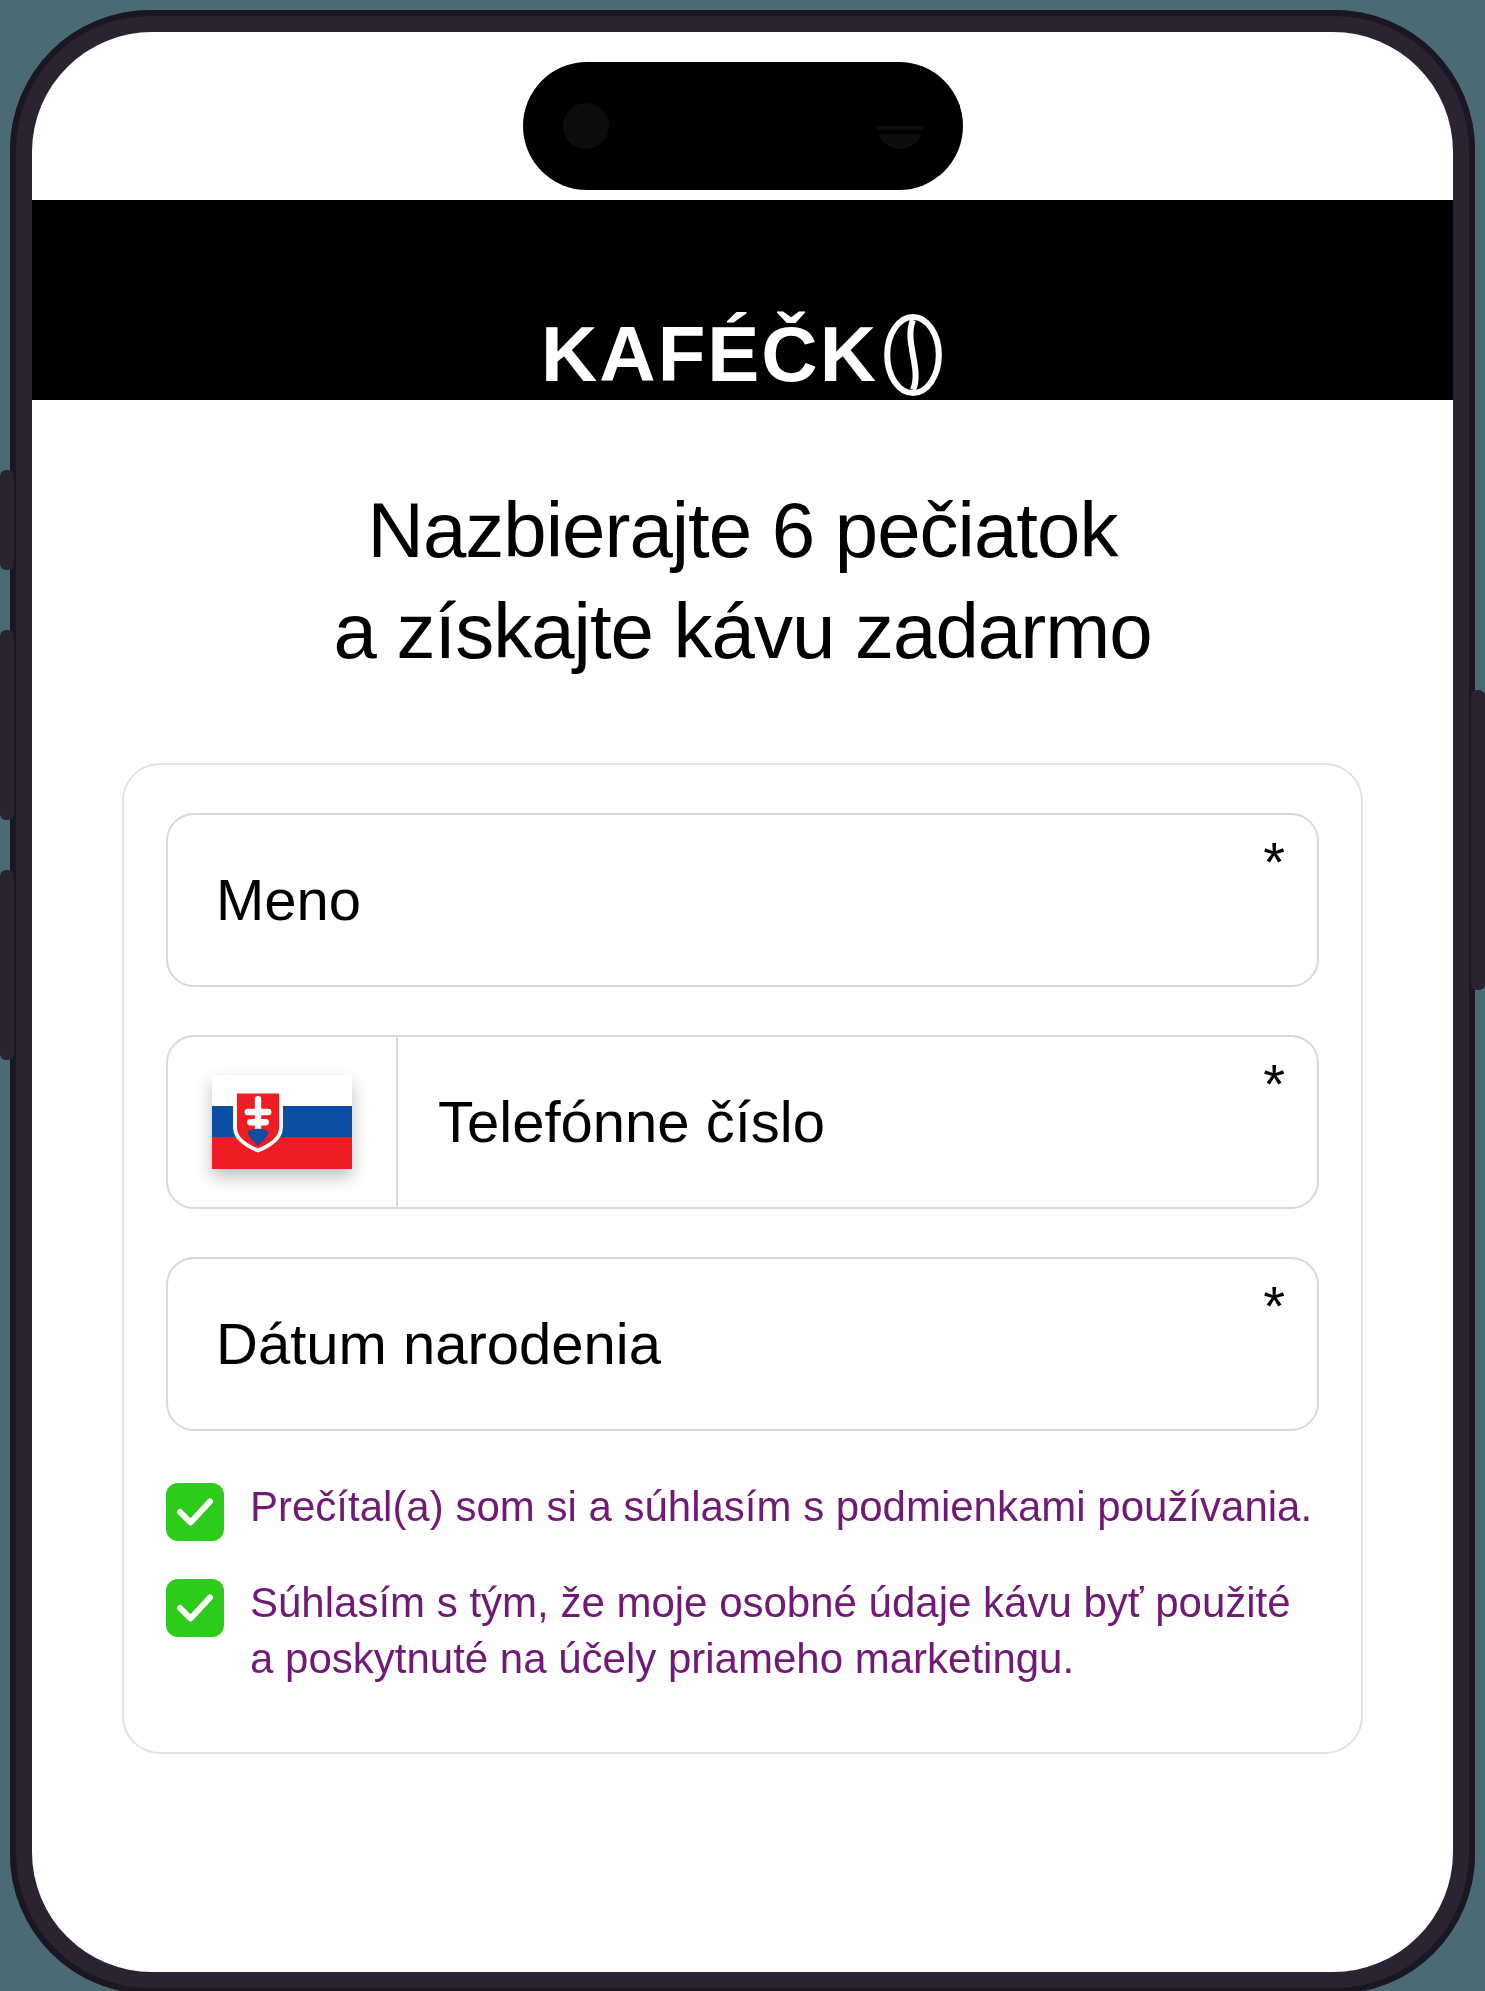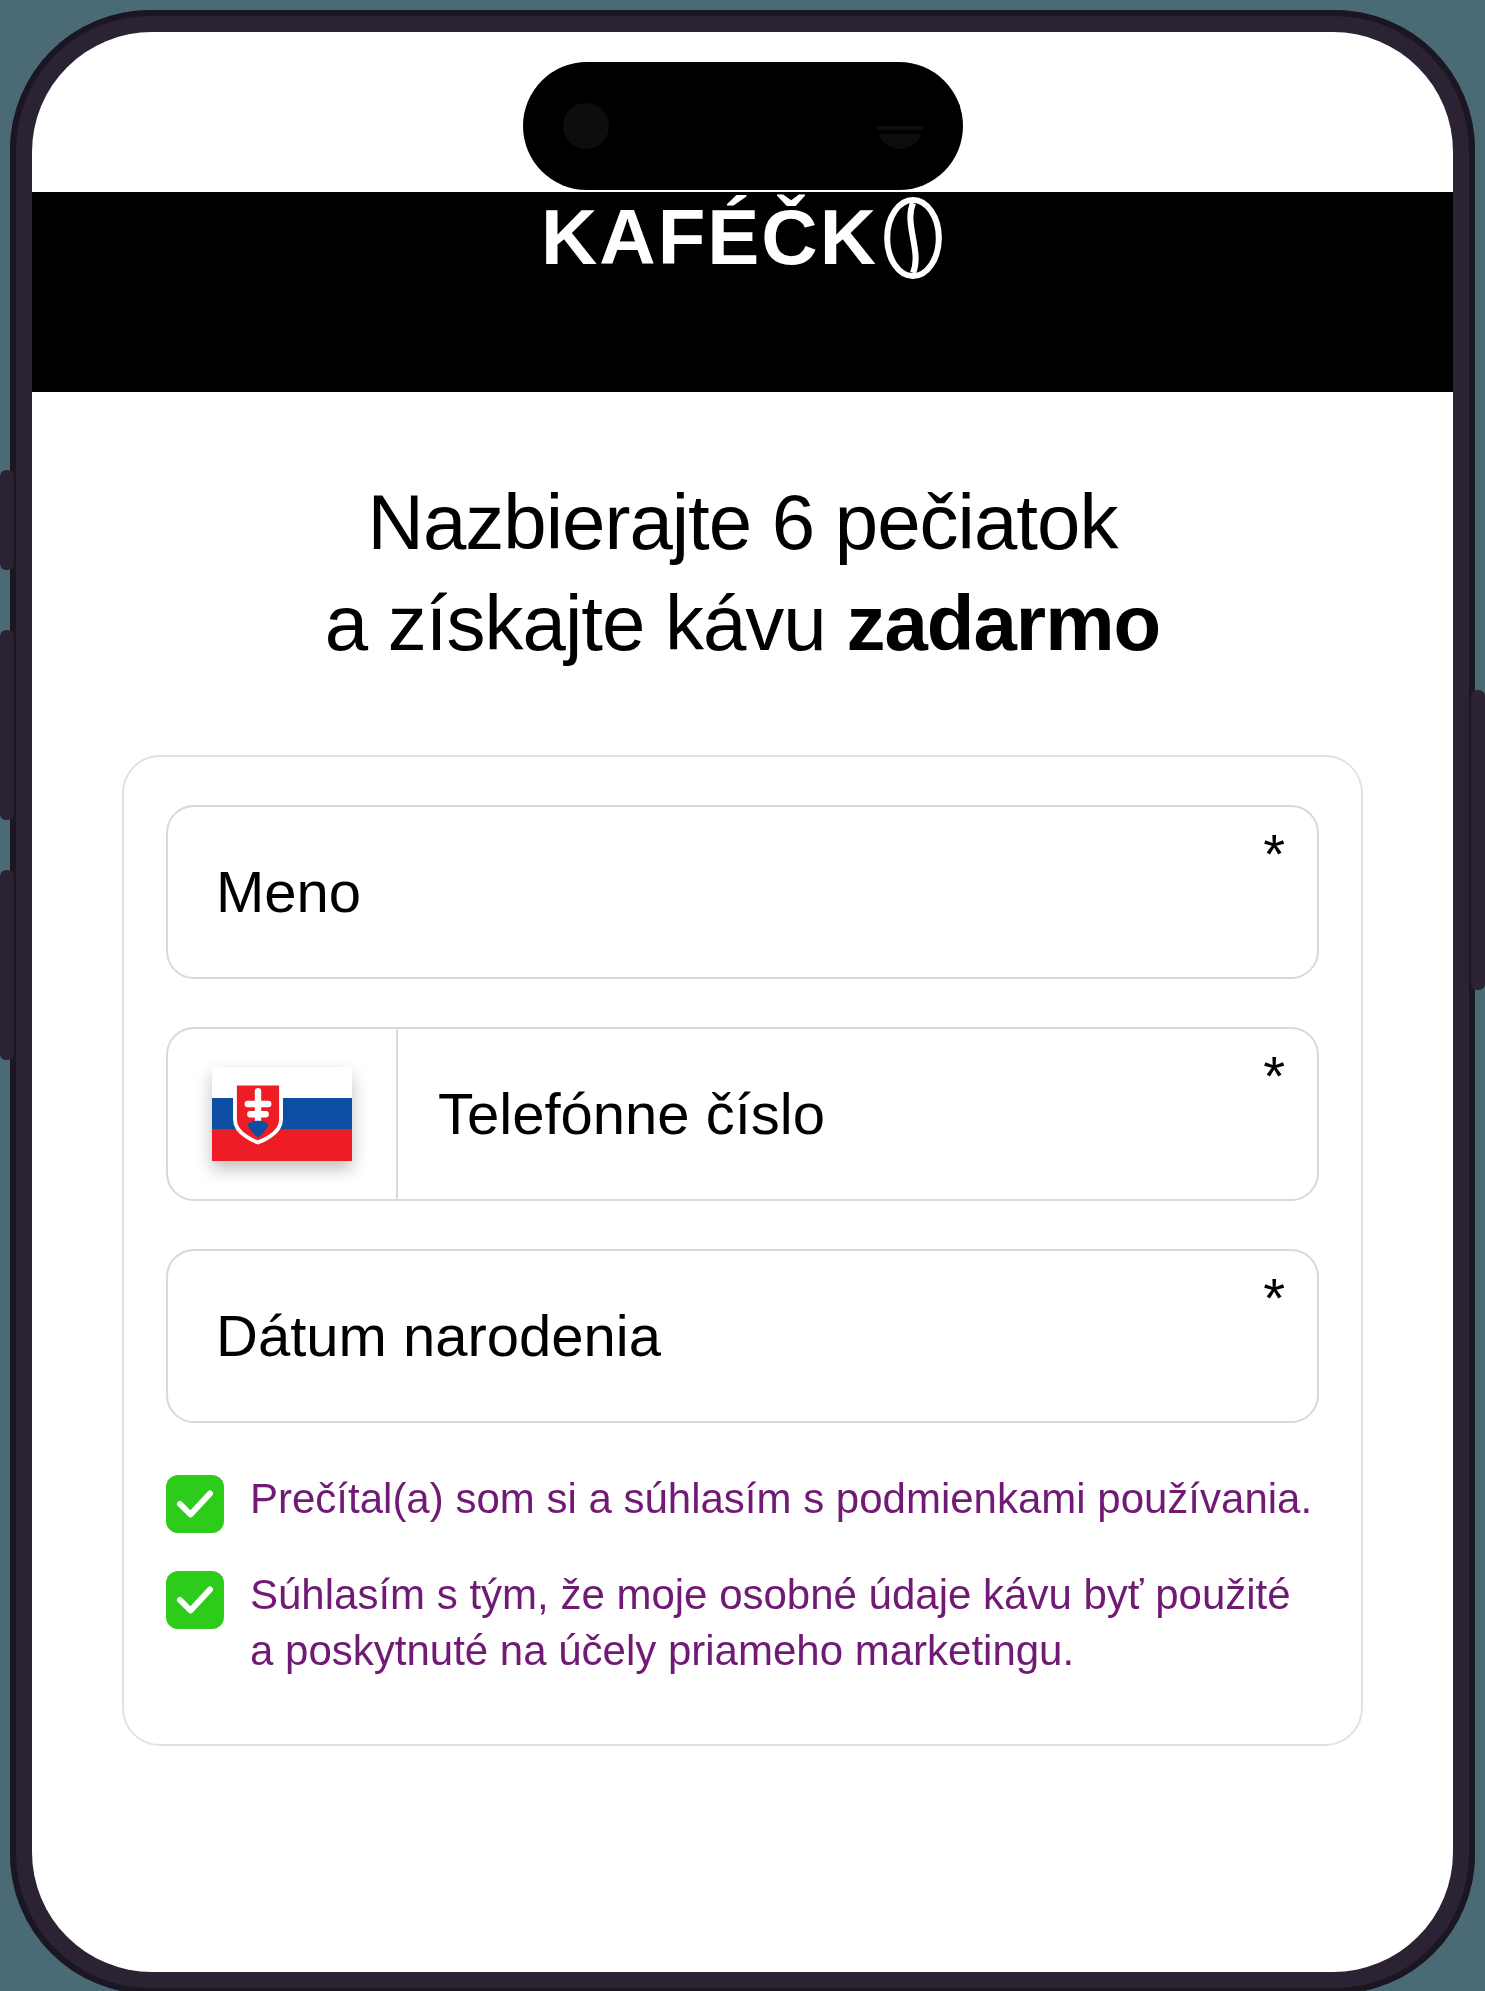--- a/index.html
+++ b/index.html
@@ -95,22 +95,23 @@
     width: 88px; height: 44px; border: 4px solid #000; border-radius: 12px;
     position: relative; padding: 4px;
   }
   .battery-fill { width: 100%; height: 100%; background:#000; border-radius:6px; }
   .battery-cap { width: 6px; height: 18px; background:#000; border-radius: 0 4px 4px 0; margin-left:3px; }
 
   .app-header {
     background: #000;
     height: 200px;
     display: flex;
-    align-items: flex-start;
+    align-items: flex-end;
     justify-content: center;
+    margin-top: 8px;
   }
   .brand {
     color: #fff;
     font-size: 78px;
     font-weight: 700;
     letter-spacing: 2px;
     display: flex;
     align-items: center;
     gap: 4px;
   }
@@ -123,21 +124,21 @@
     padding: 80px 90px 11px 90px;
   }
 
   .headline {
     text-align: center;
     font-size: 78px;
     line-height: 1.3;
     font-weight: 400;
     letter-spacing: -1px;
   }
-  .headline .bold { font-weight: 700; }
+  .headline .bold { font-weight: 400; }
 
   .form-card {
     margin-top: 80px;
     border: 2px solid #e2e2e2;
     border-radius: 38px;
     padding: 48px 42px 30px 42px;
   }
 
   .field {
     position: relative;

